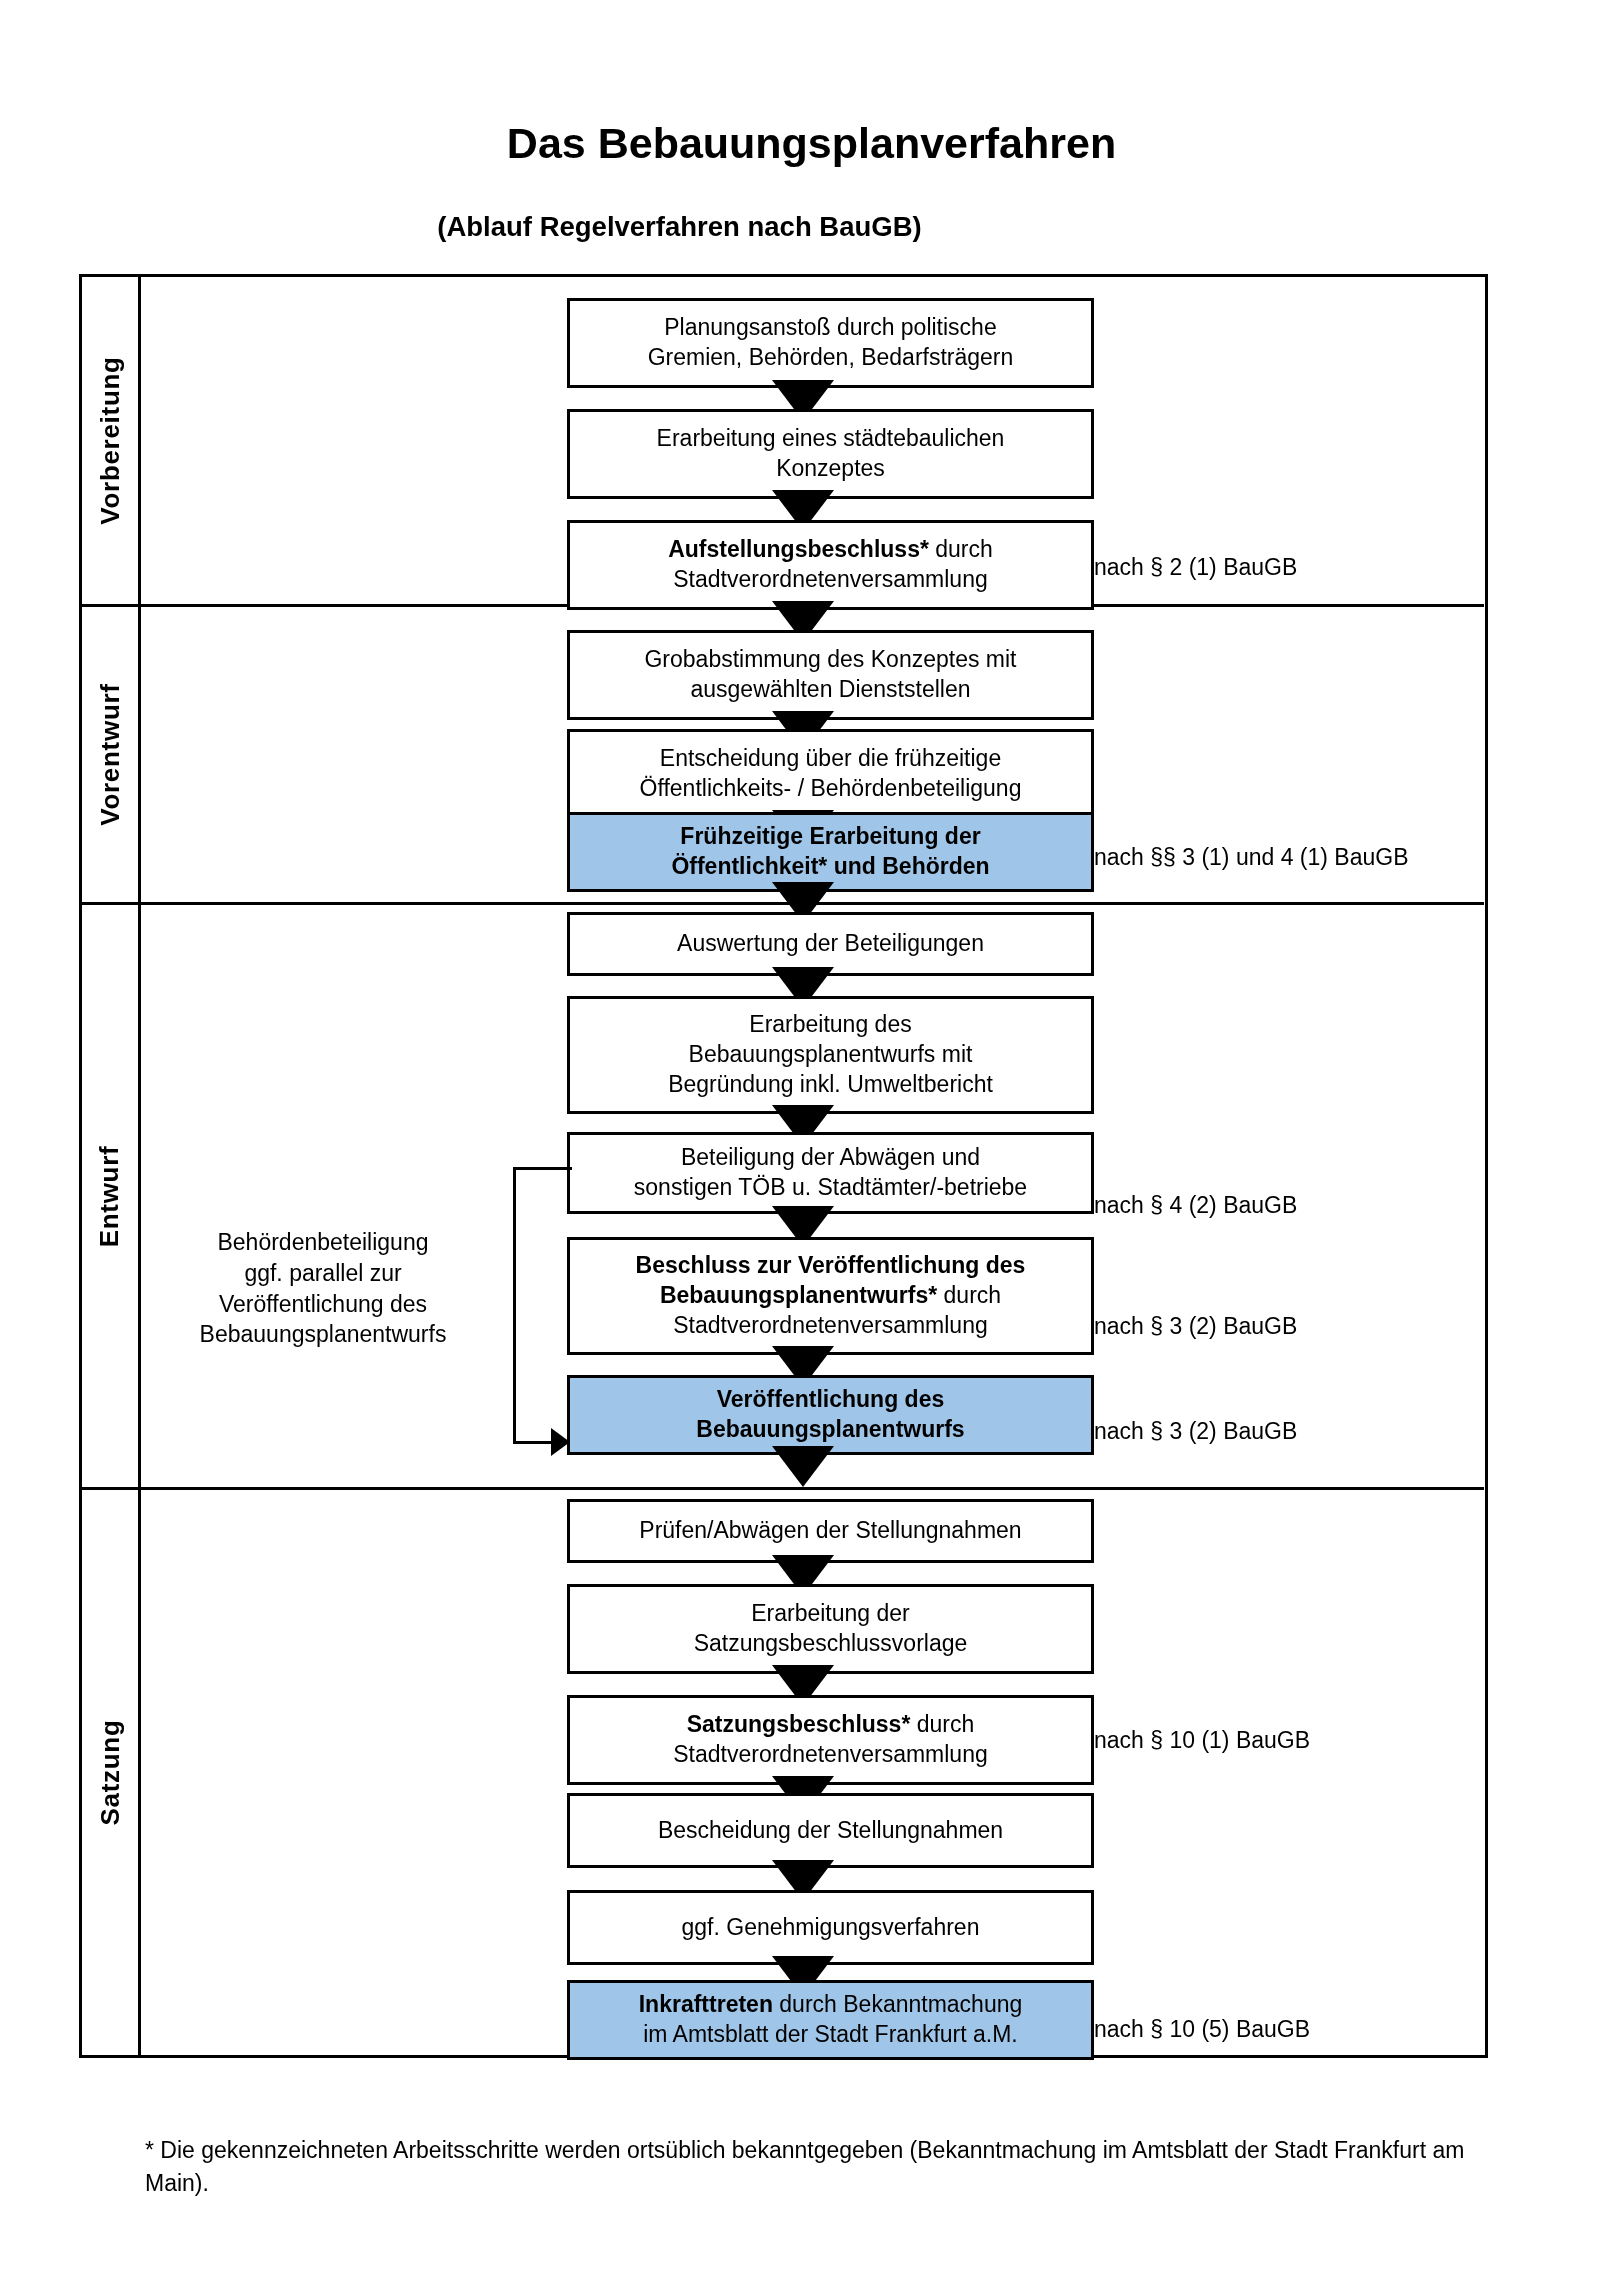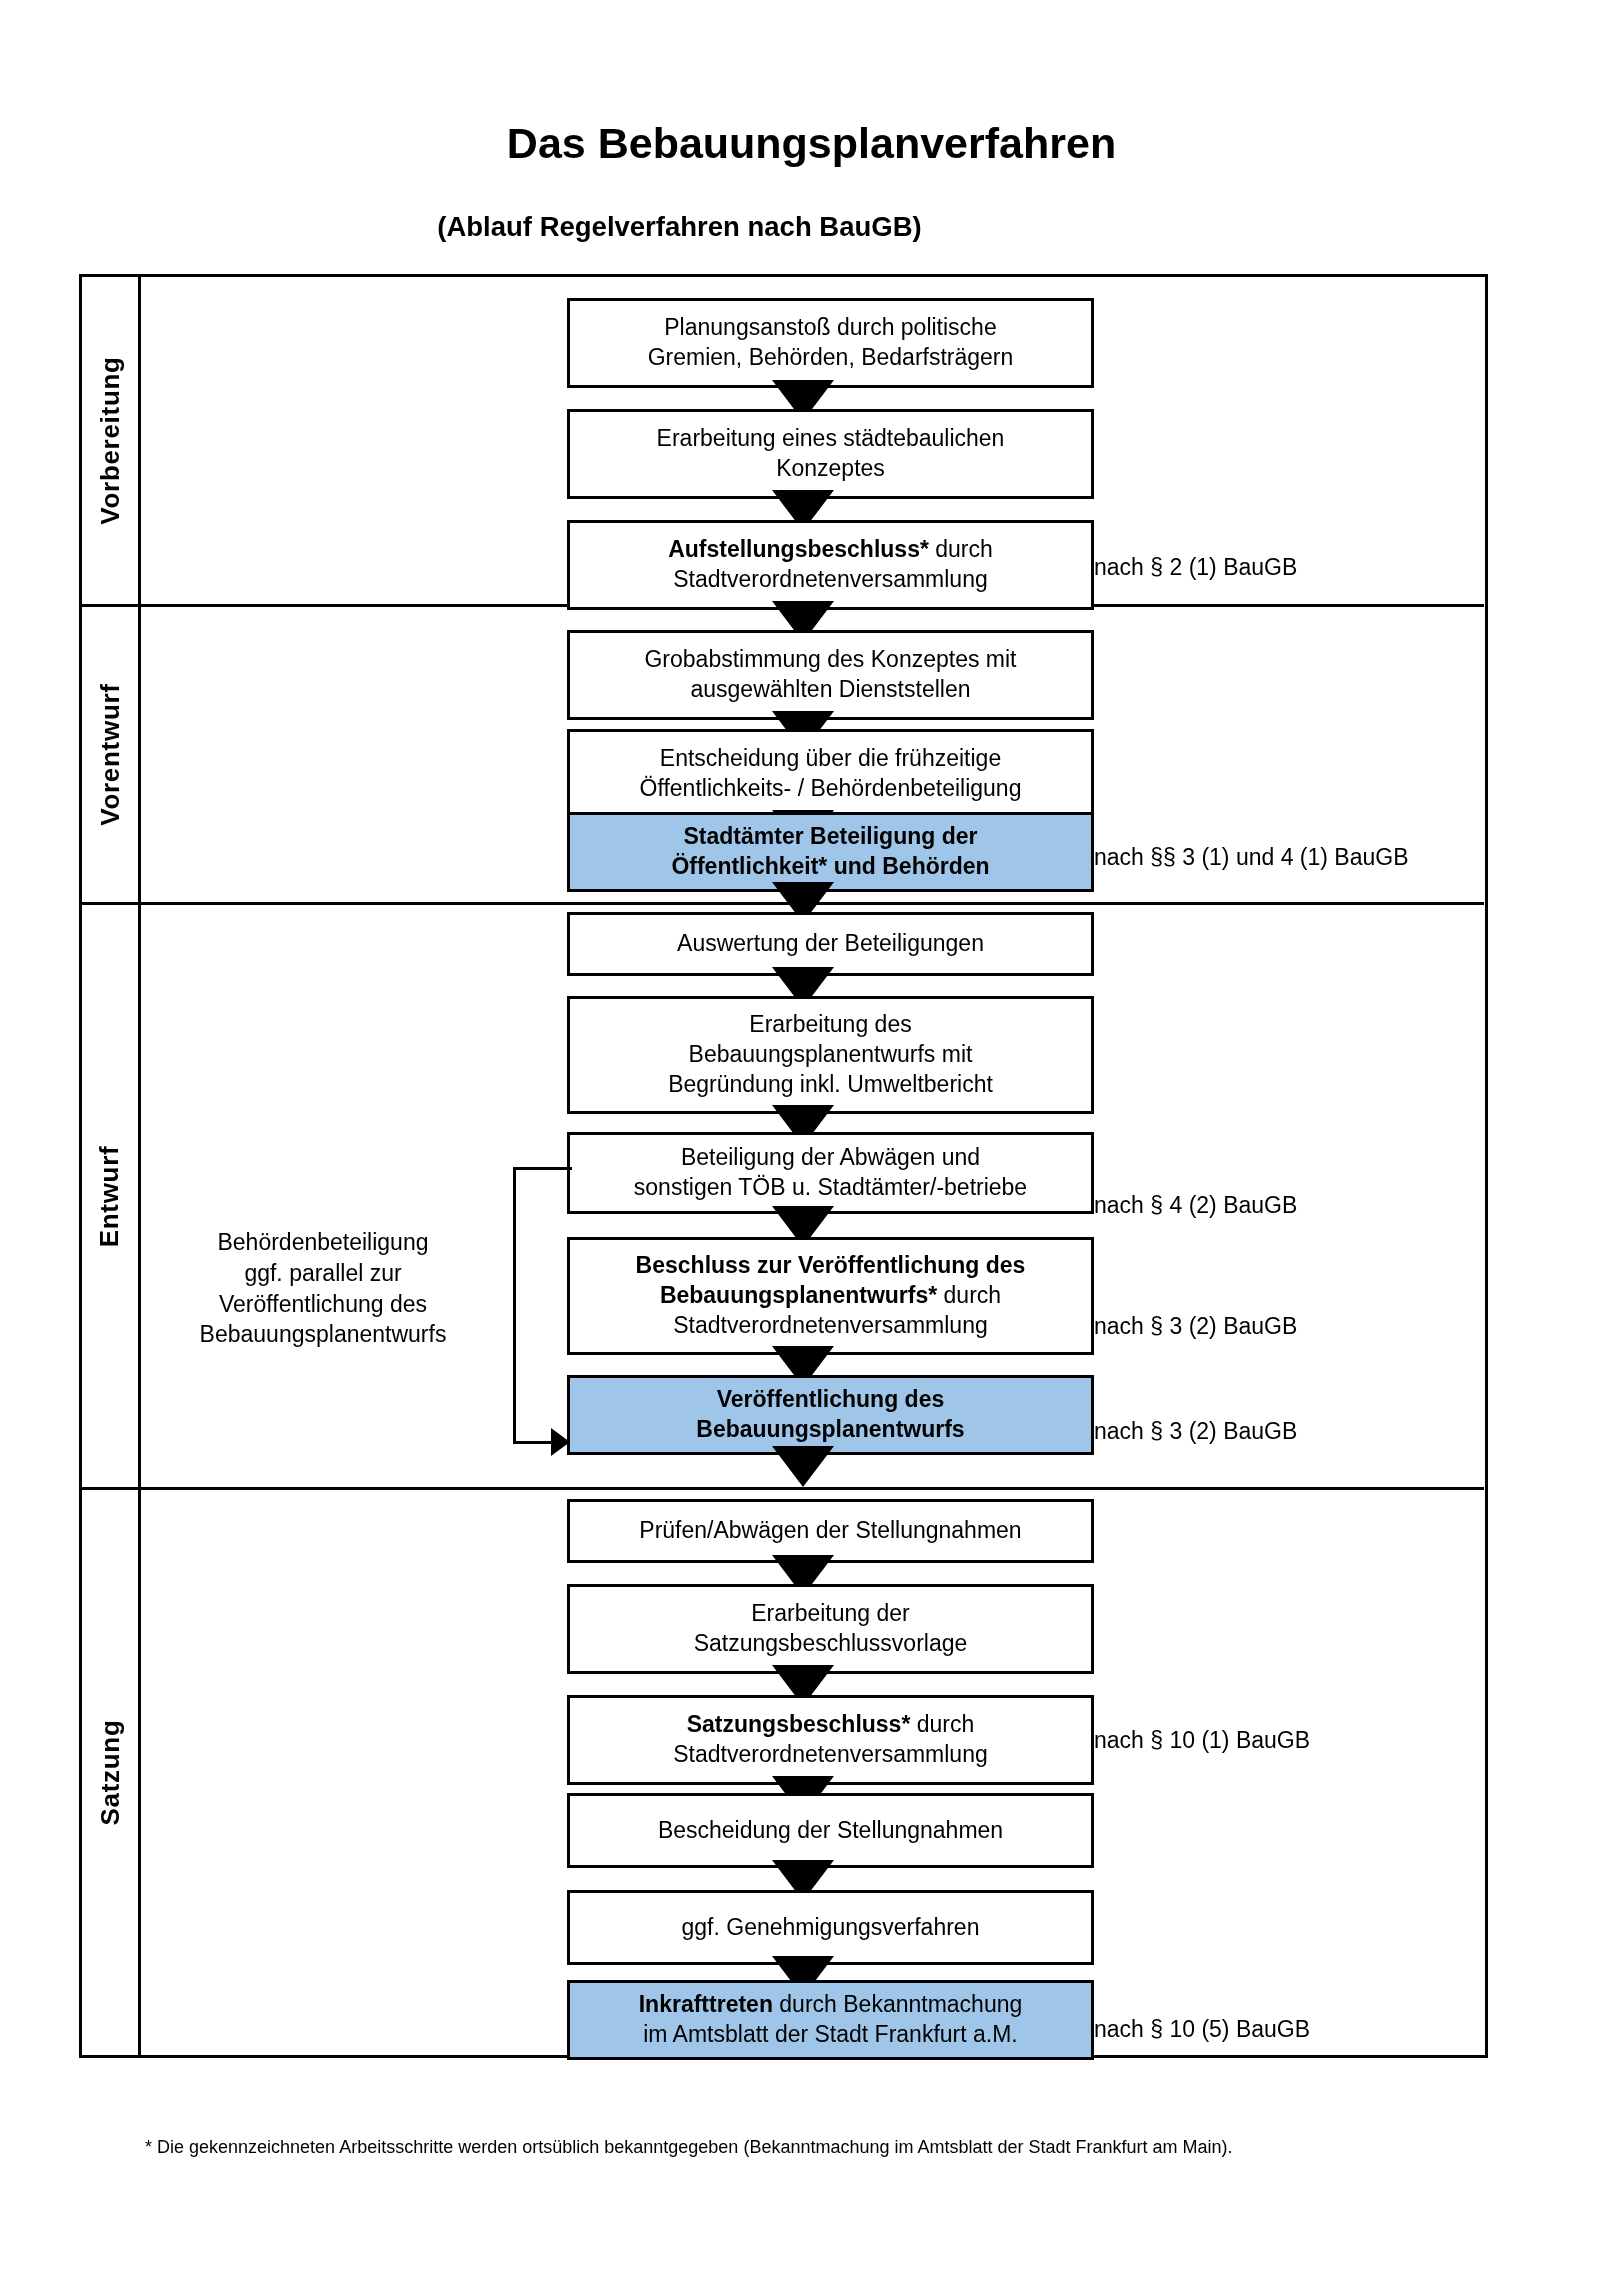--- a/index.html
+++ b/index.html
@@ -98,21 +98,21 @@
 
   
   .legal{
     position:absolute;left:1094px;width:393px;
     font-size:23px;line-height:1.25;text-align:left;
   }
 
   
   .footnote{
     position:absolute;left:145px;top:2134px;width:1342px;
-    font-size:18px;line-height:1.45;text-align:left;
+    font-size:23px;line-height:1.45;text-align:left;
   }
 </style>
 </head>
 <body>
 
 <div class="page">
 
   <div class="title">Das Bebauungsplanverfahren</div>
   <div class="subtitle">(Ablauf Regelverfahren nach BauGB)</div>
 
@@ -176,21 +176,21 @@
   <div class="node" style="top:729px;height:90px;">
     <span class="txt">
       <span>Entscheidung über die frühzeitige</span><br>
       <span>Öffentlichkeits- / Behördenbeteiligung</span>
     </span>
   </div>
   <div class="arrow" style="top:810px;"></div>
 
   <div class="node blue" style="top:812px;height:80px;">
     <span class="txt">
-      <b>Stadtämter Beteiligung der</b><br>
+      <b>Frühzeitige Erarbeitung der</b><br>
       <b>Öffentlichkeit* und Behörden</b>
     </span>
   </div>
   <div class="arrow" style="top:882px;"></div>
 
   <div class="node" style="top:912px;height:64px;">
     <span class="txt">
       <span>Auswertung der Beteiligungen</span>
     </span>
   </div>

